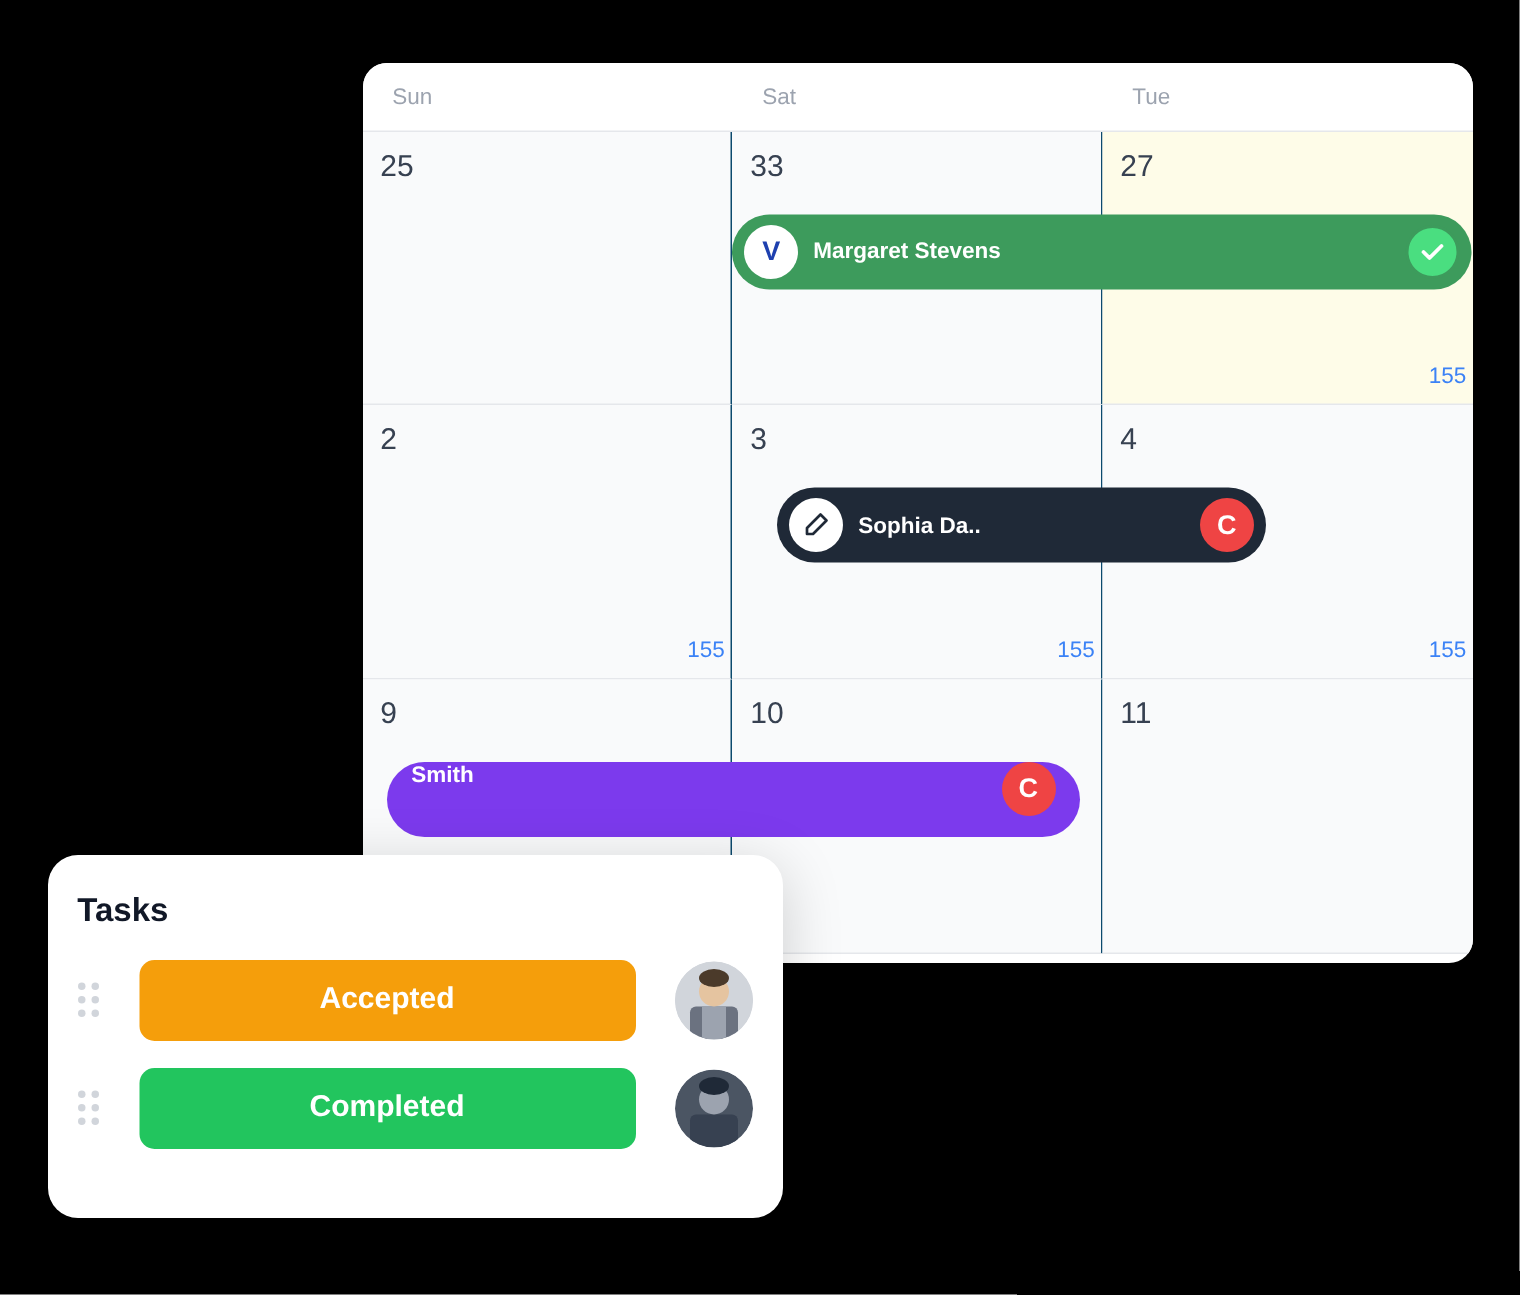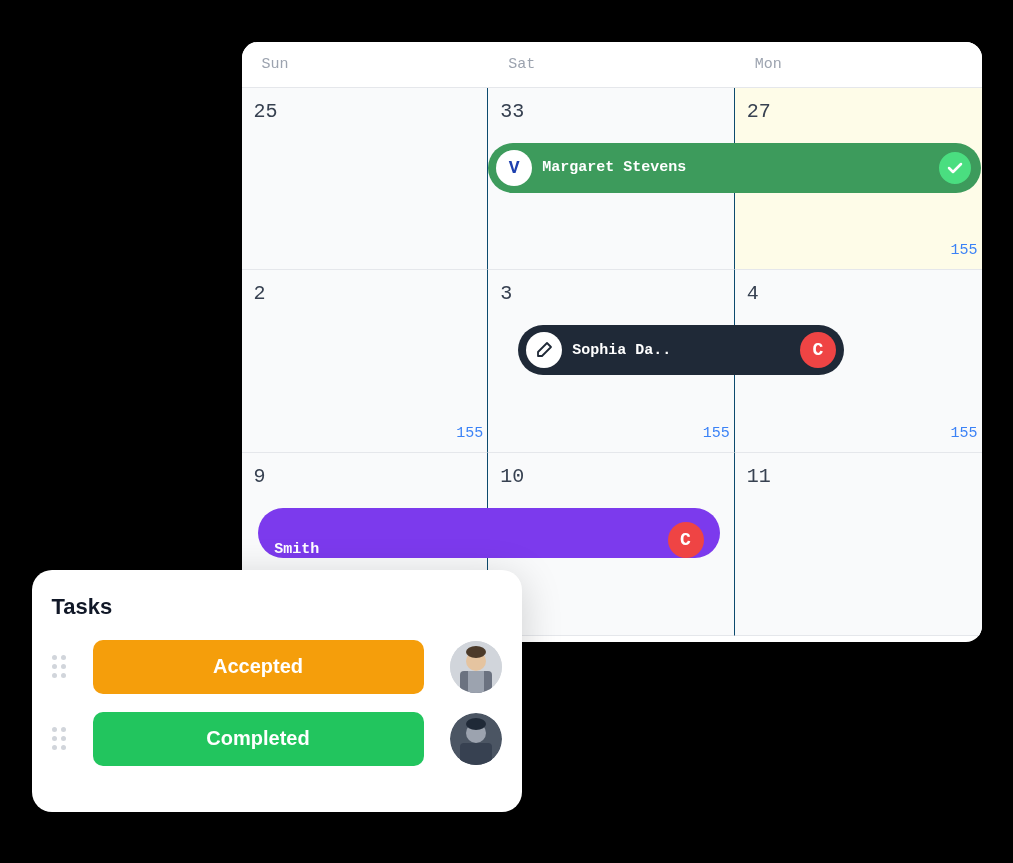--- a/index.html
+++ b/index.html
@@ -24,21 +24,20 @@
     .calendar-card {
       position: absolute;
       top: 20px;
       right: 0;
       width: 740px;
       height: 600px;
       background: #fff;
       border-radius: 16px;
       box-shadow: 0 8px 40px rgba(0,0,0,0.18);
       overflow: hidden;
-      font-family: Liberation Mono, monospace;
     }
 
     .calendar-header {
       display: grid;
       grid-template-columns: 1fr 1fr 1fr;
       background: #fff;
       border-bottom: 1px solid #e5e7eb;
     }
 
     .cal-header-cell {
@@ -180,21 +179,21 @@
 
     .event-smith {
       position: absolute;
       top: 55px;
       left: -230px;
       width: calc(200% - 30px);
       height: 50px;
       background: #7c3aed;
       border-radius: 28px;
       display: flex;
-      align-items: flex-end;
+      align-items: flex-start;
       padding: 0 16px;
       z-index: 10;
     }
 
     
     .tasks-card {
       position: absolute;
       bottom: 30px;
       left: 0;
       width: 490px;
@@ -276,21 +275,21 @@
   </style>
 </head>
 <body>
 
 <div class="scene">
 
   <div class="calendar-card">
     <div class="calendar-header">
       <div class="cal-header-cell">Sun</div>
       <div class="cal-header-cell">Sat</div>
-      <div class="cal-header-cell">Mon</div>
+      <div class="cal-header-cell">Tue</div>
     </div>
 
     <div class="cal-grid">
 
       <div class="cal-cell">
         <div class="cal-date">25</div>
       </div>
       <div class="cal-cell" style="position:relative;">
         <div class="cal-date">33</div>
 

